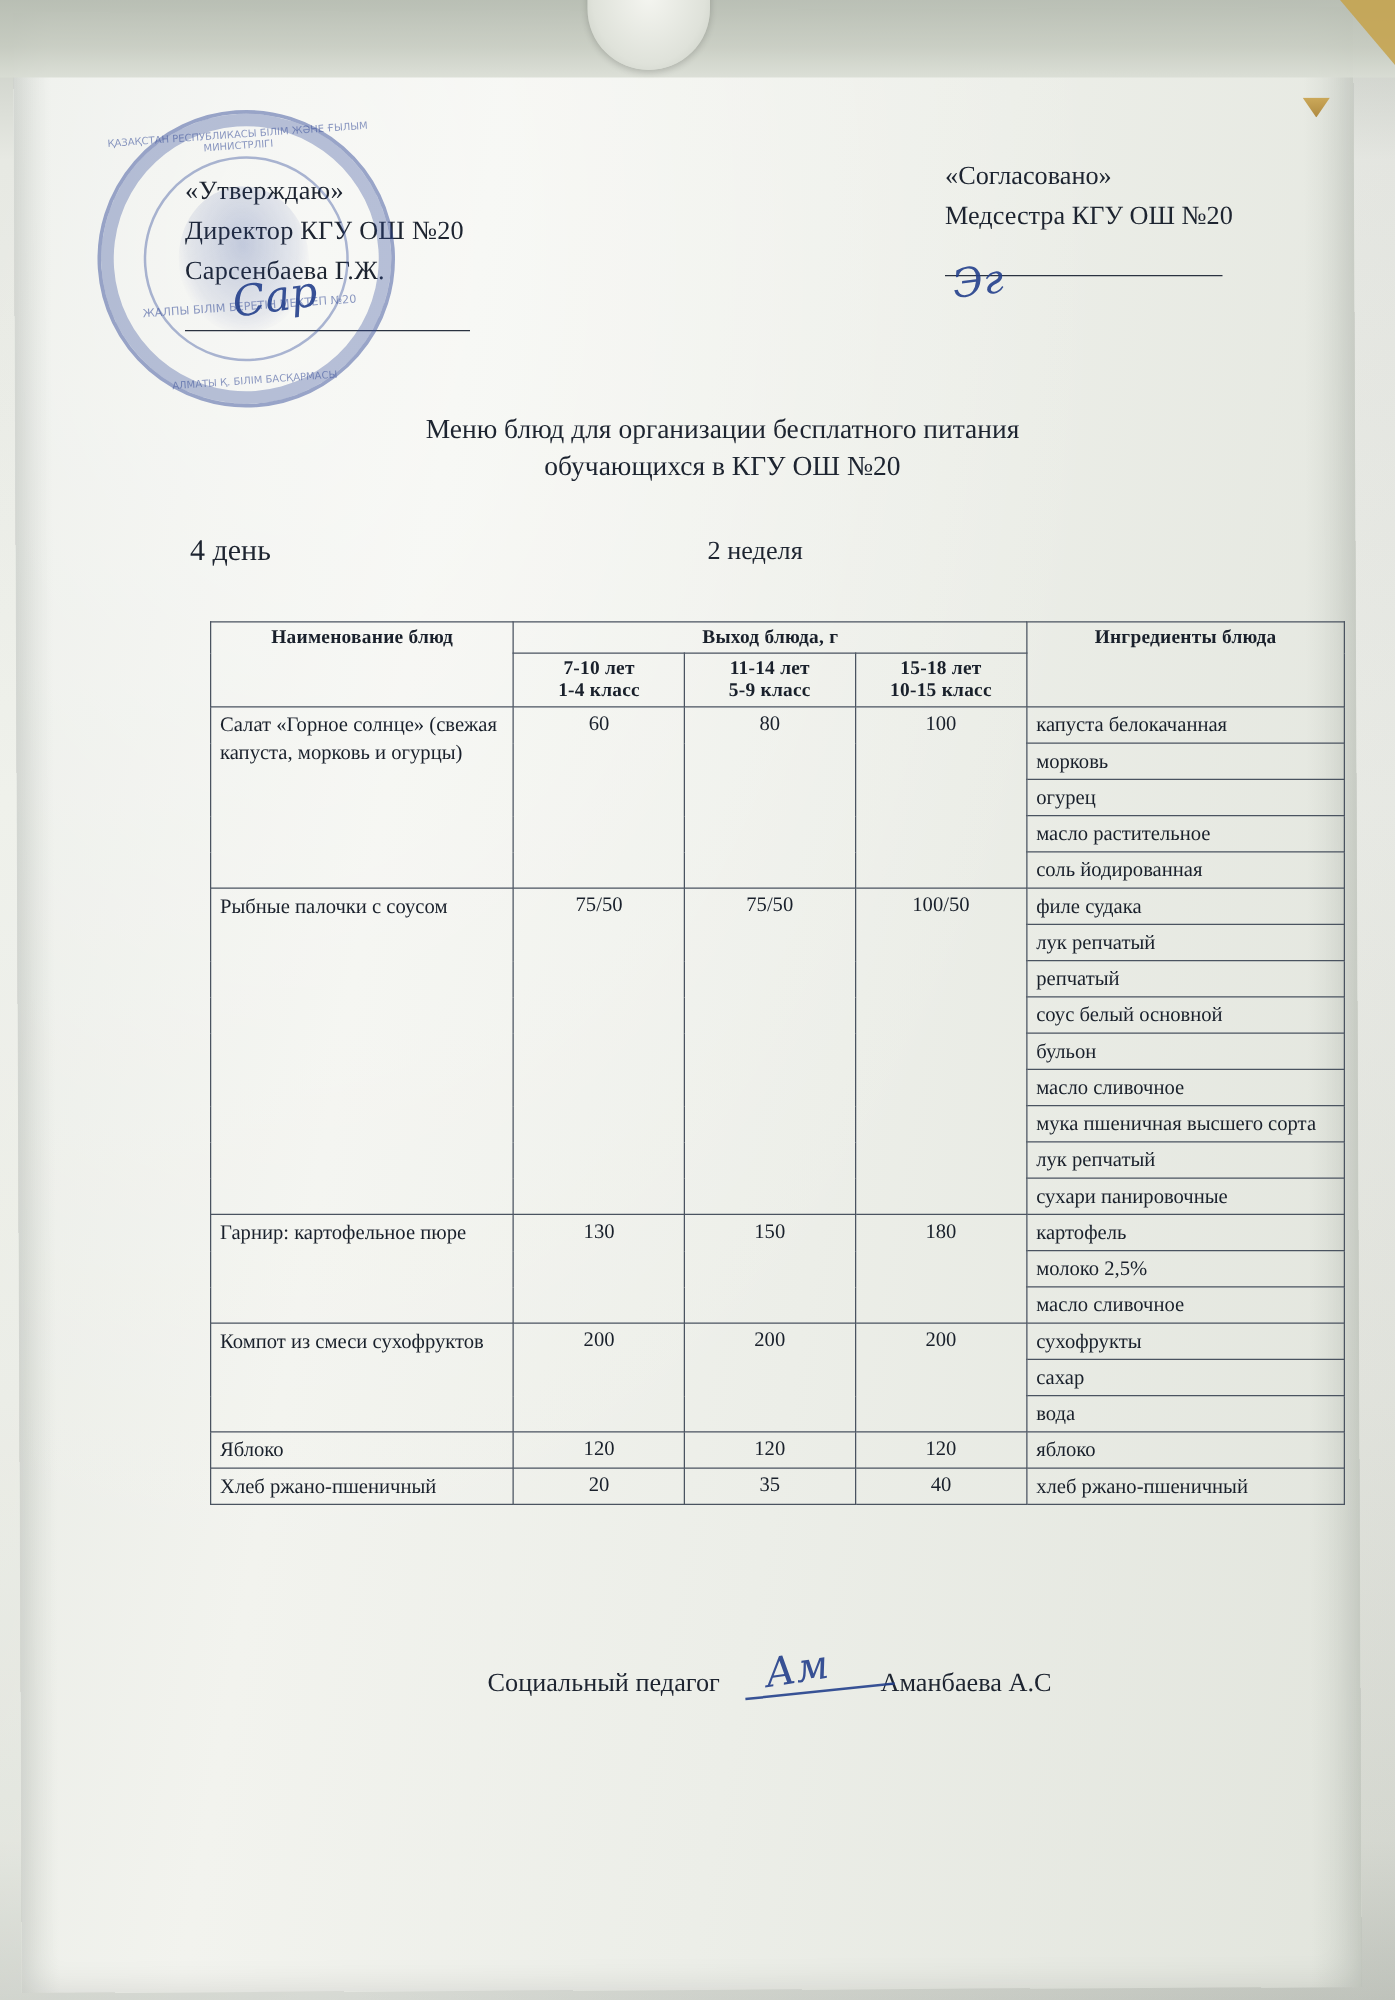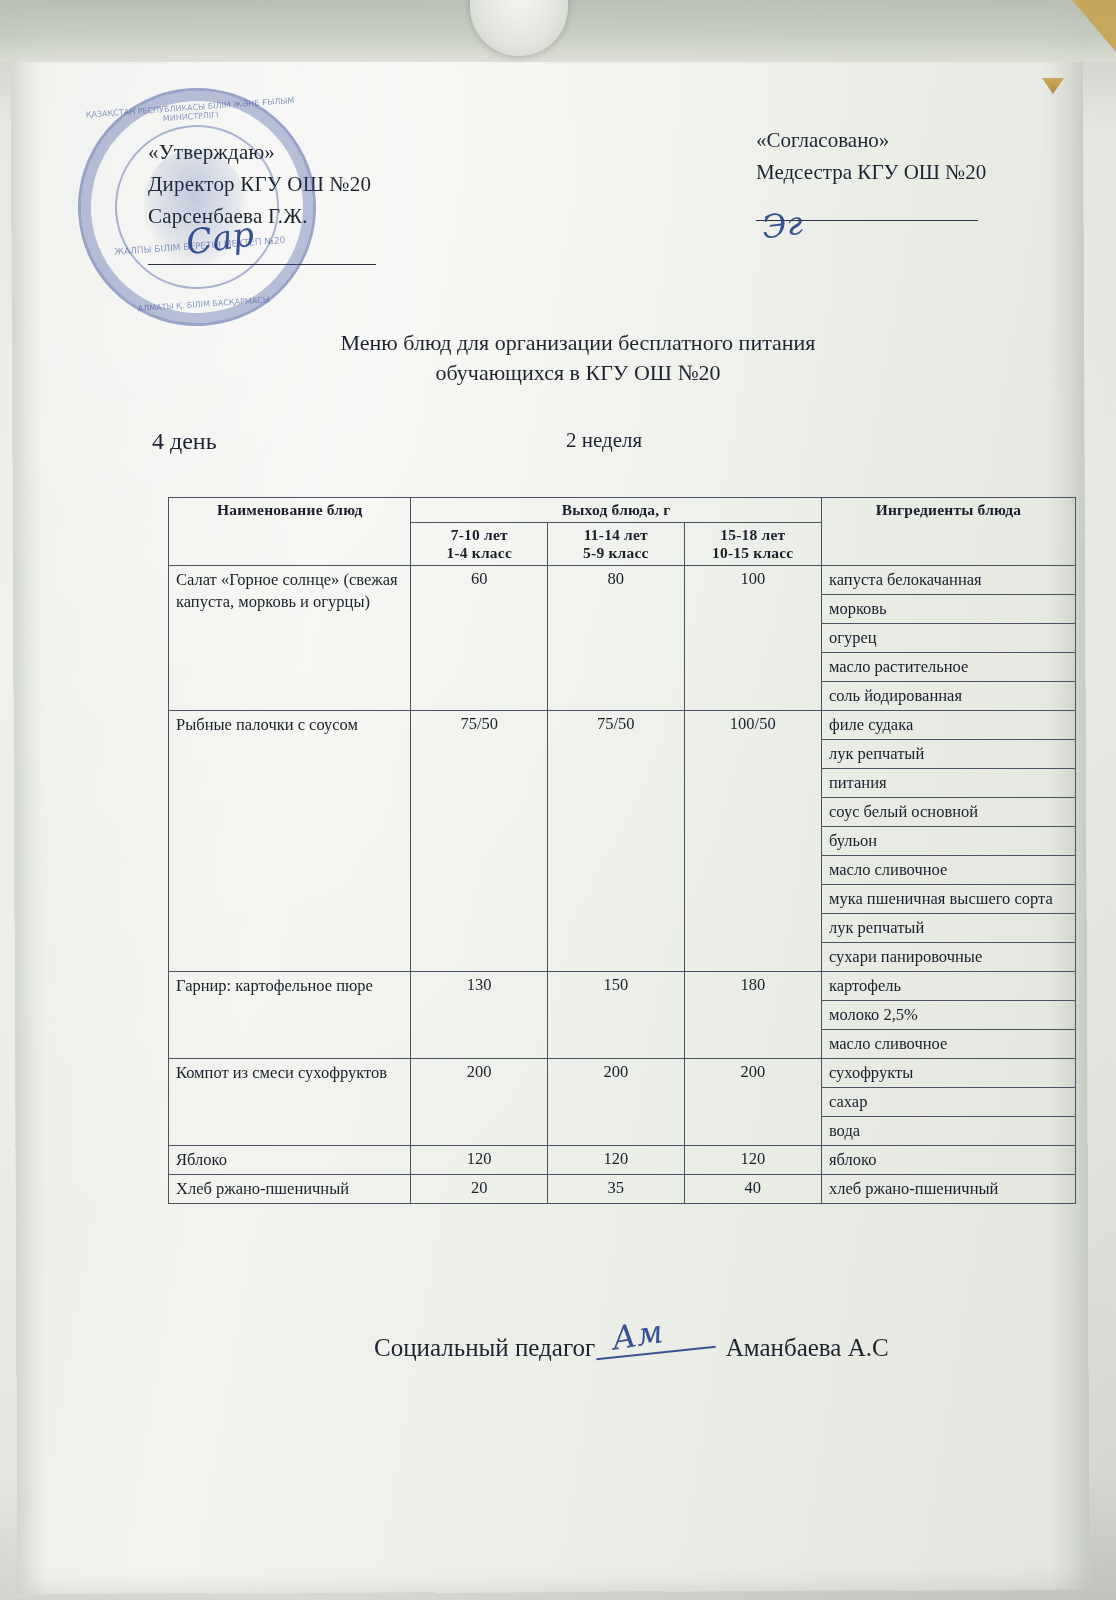--- a/index.html
+++ b/index.html
@@ -154,23 +154,23 @@
   .c-num  { width: 134px; text-align: center; }
   .c-ing  { width: 260px; }
   .hdr-out { text-align: center; }
   .nm { padding-top: 5px; line-height: 22px; margin-left: 21px; }
   .qty { text-align: center; padding-top: 5px; }
   .ing { line-height: 22px; }
 
   
   .footer {
     position: absolute;
-    left: 374px;
+    left: 390px;
     top: 1334px;
-    font-size: 25px;
+    font-size: 21px;
     white-space: nowrap;
     text-align: right;
   }
   .footer .gap { display: inline-block; width: 118px; }
 
   
   .stamp {
     position: absolute;
     left: 78px;
     top: 88px;
@@ -323,21 +323,21 @@
             <td class="c-name nm" rowspan="9">Рыбные палочки с соусом</td>
             <td class="c-num qty" rowspan="9">75/50</td>
             <td class="c-num qty" rowspan="9">75/50</td>
             <td class="c-num qty" rowspan="9">100/50</td>
             <td class="c-ing ing">филе судака</td>
           </tr>
           <tr>
             <td class="c-ing ing">лук репчатый</td>
           </tr>
           <tr>
-            <td class="c-ing ing">питания</td>
+            <td class="c-ing ing">репчатый</td>
           </tr>
           <tr>
             <td class="c-ing ing">соус белый основной</td>
           </tr>
           <tr>
             <td class="c-ing ing">бульон</td>
           </tr>
           <tr>
             <td class="c-ing ing">масло сливочное</td>
           </tr>

